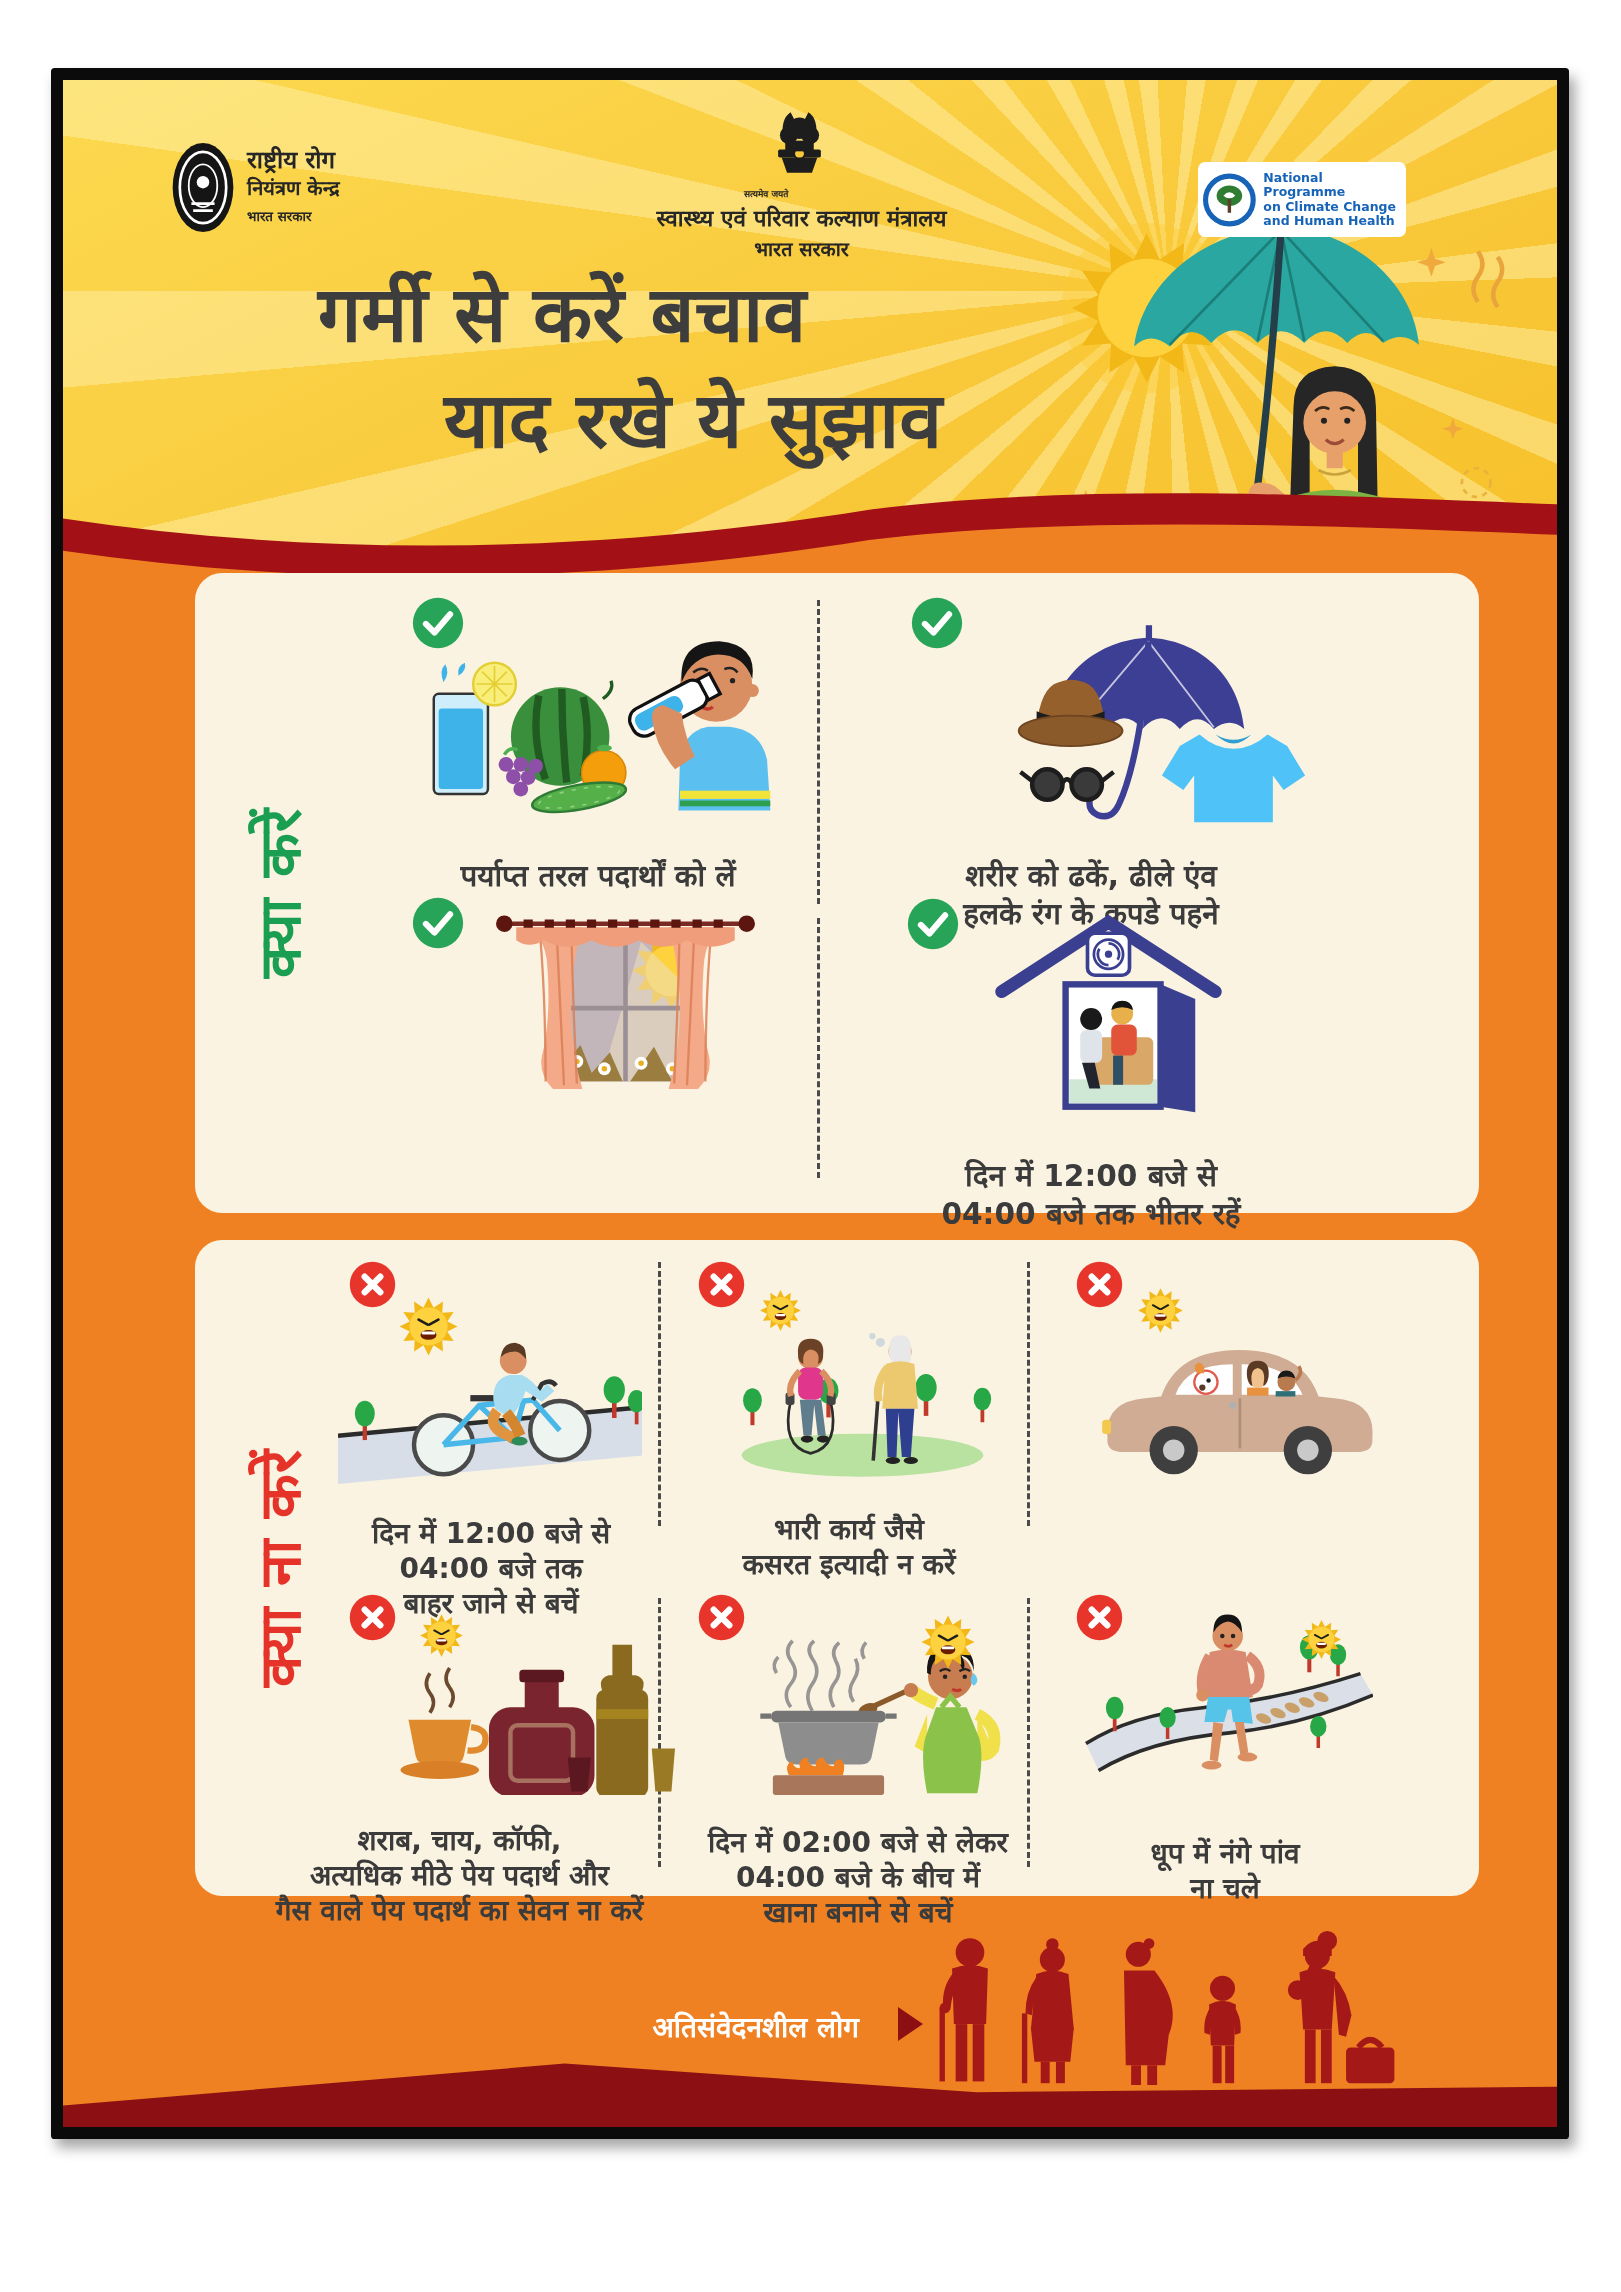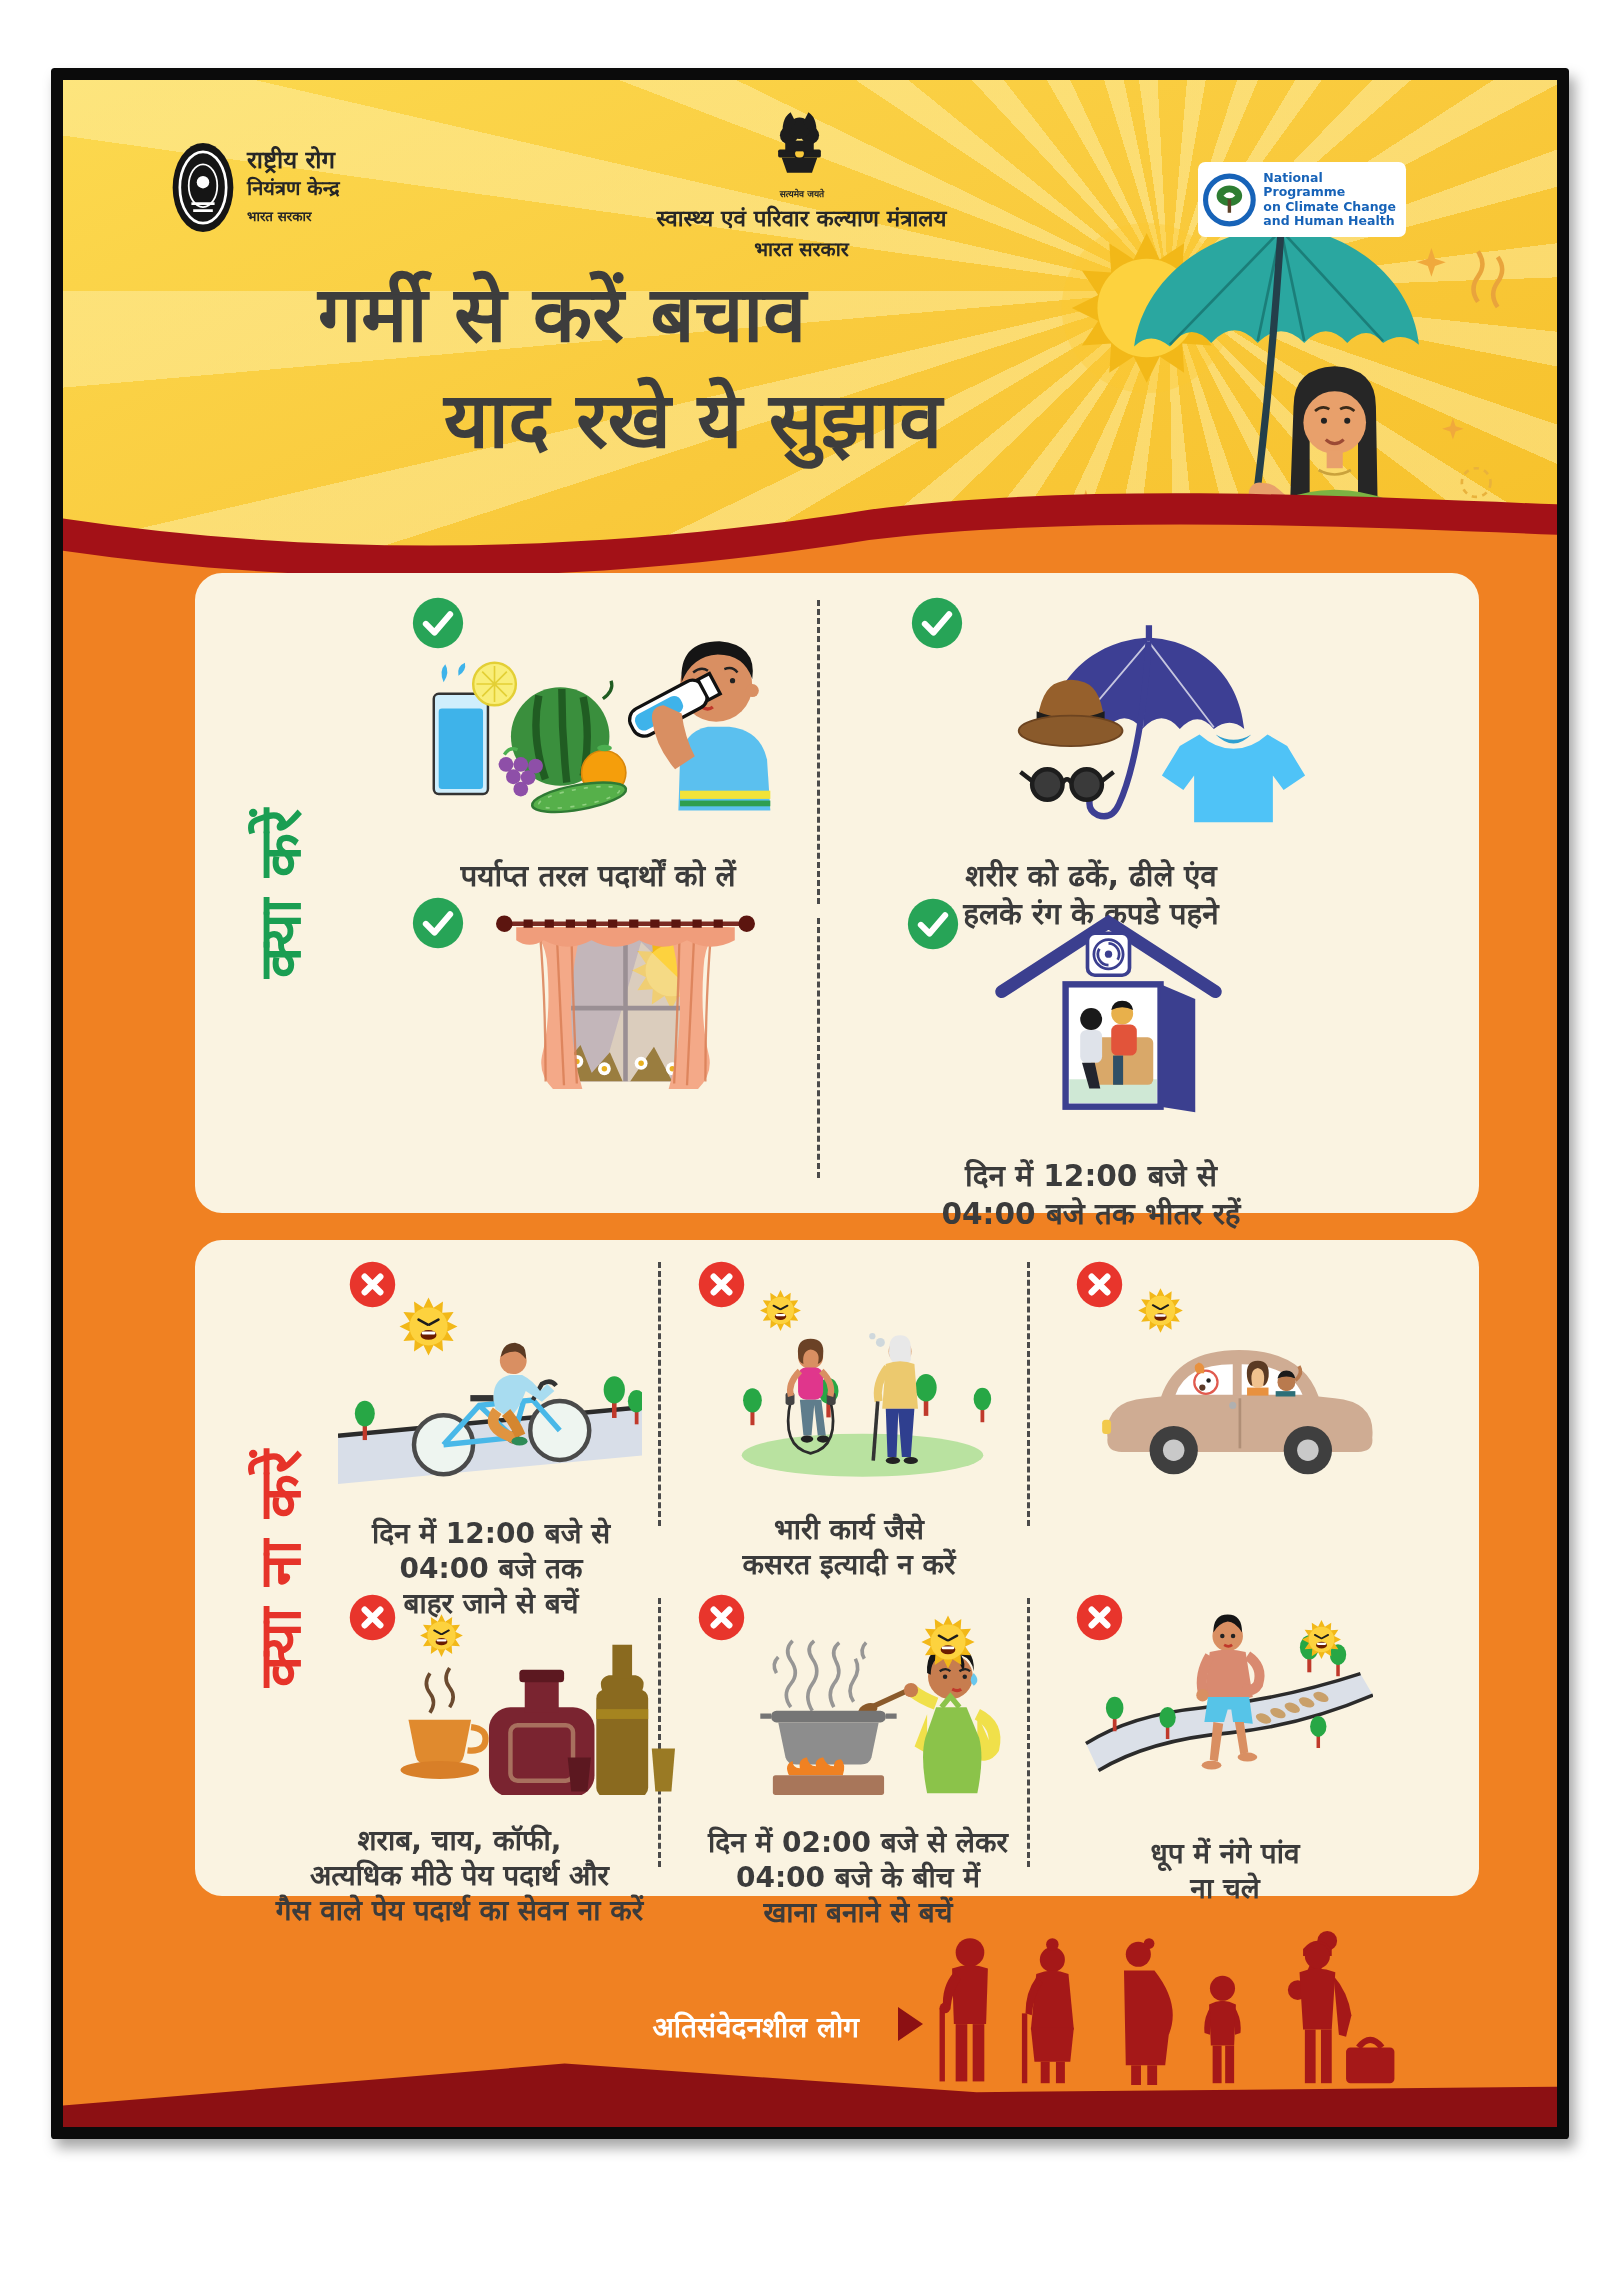--- a/index.html
+++ b/index.html
@@ -90,21 +90,21 @@
           <circle cx="44" cy="36" r="10"></circle>
           <circle cx="32" cy="28" r="12"></circle>
         <path d="M14,40 Q10,18 22,10 L28,22 Z M50,40 Q54,18 42,10 L36,22 Z"></path>
         <rect x="8" y="52" width="48" height="9" rx="2"></rect>
         <circle cx="32" cy="56.5" r="6" fill="#f9c93b"></circle>
           <circle cx="32" cy="56.5" r="6" fill="none" stroke="#1d1d1d" stroke-width="2"></circle>
         <path d="M12,61 L52,61 L46,78 L18,78 Z"></path>
         <path d="M16,42 h32 v12 h-32 z"></path>
       </g>
     </svg>
-    <div class="abs hdr-txt" style="left:681px;top:109px;width:116px;text-align:center;font-size:9px;z-index:2">सत्यमेव जयते</div>
+    <div class="abs hdr-txt" style="left:681px;top:109px;width:116px;font-size:9px;z-index:2">सत्यमेव जयते</div>
     <div class="abs hdr-txt" style="left:555px;top:125px;width:367px;text-align:center;font-size:22.4px;z-index:2">स्वास्थ्य एवं परिवार कल्याण मंत्रालय</div>
     <div class="abs hdr-txt" style="left:555px;top:158px;width:367px;text-align:center;font-size:19.7px;z-index:2">भारत सरकार</div>
 
     <div class="npcchh-box">
       <svg width="56" height="56" viewBox="0 0 62 62">
         <circle cx="31" cy="31" r="28" fill="#ffffff" stroke="#1763b8" stroke-width="6"></circle>
         <ellipse cx="31" cy="26" rx="15" ry="12" fill="#2e7d32"></ellipse>
         <rect x="29" y="30" width="4" height="16" fill="#5d4027"></rect>
         <path d="M24,26 q7,-8 14,0 q-7,6 -14,0" fill="#ffffff"></path>
       </svg>

